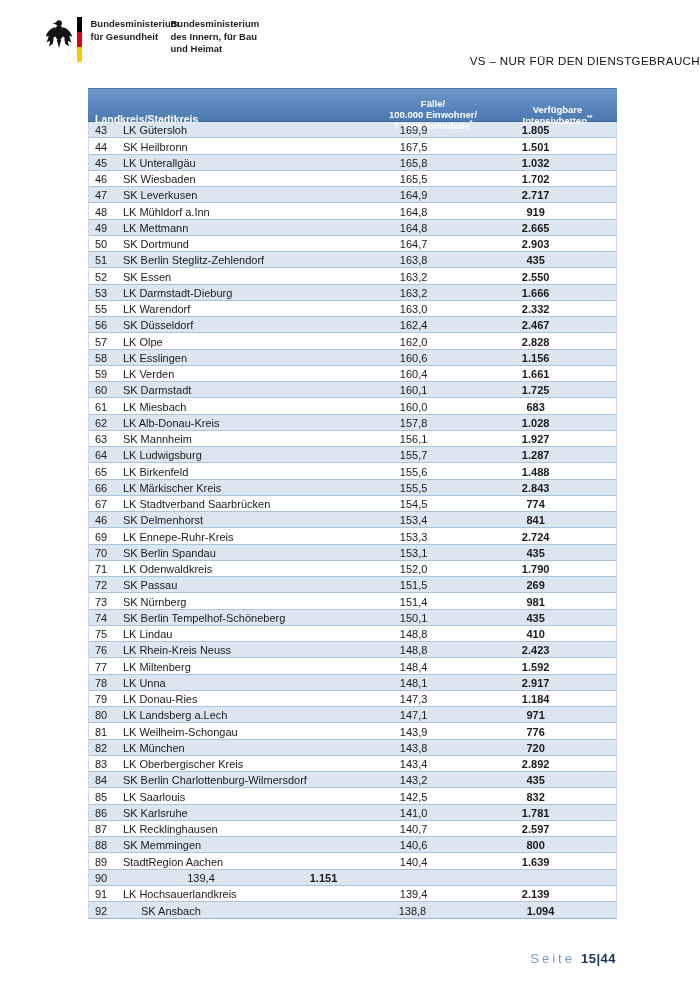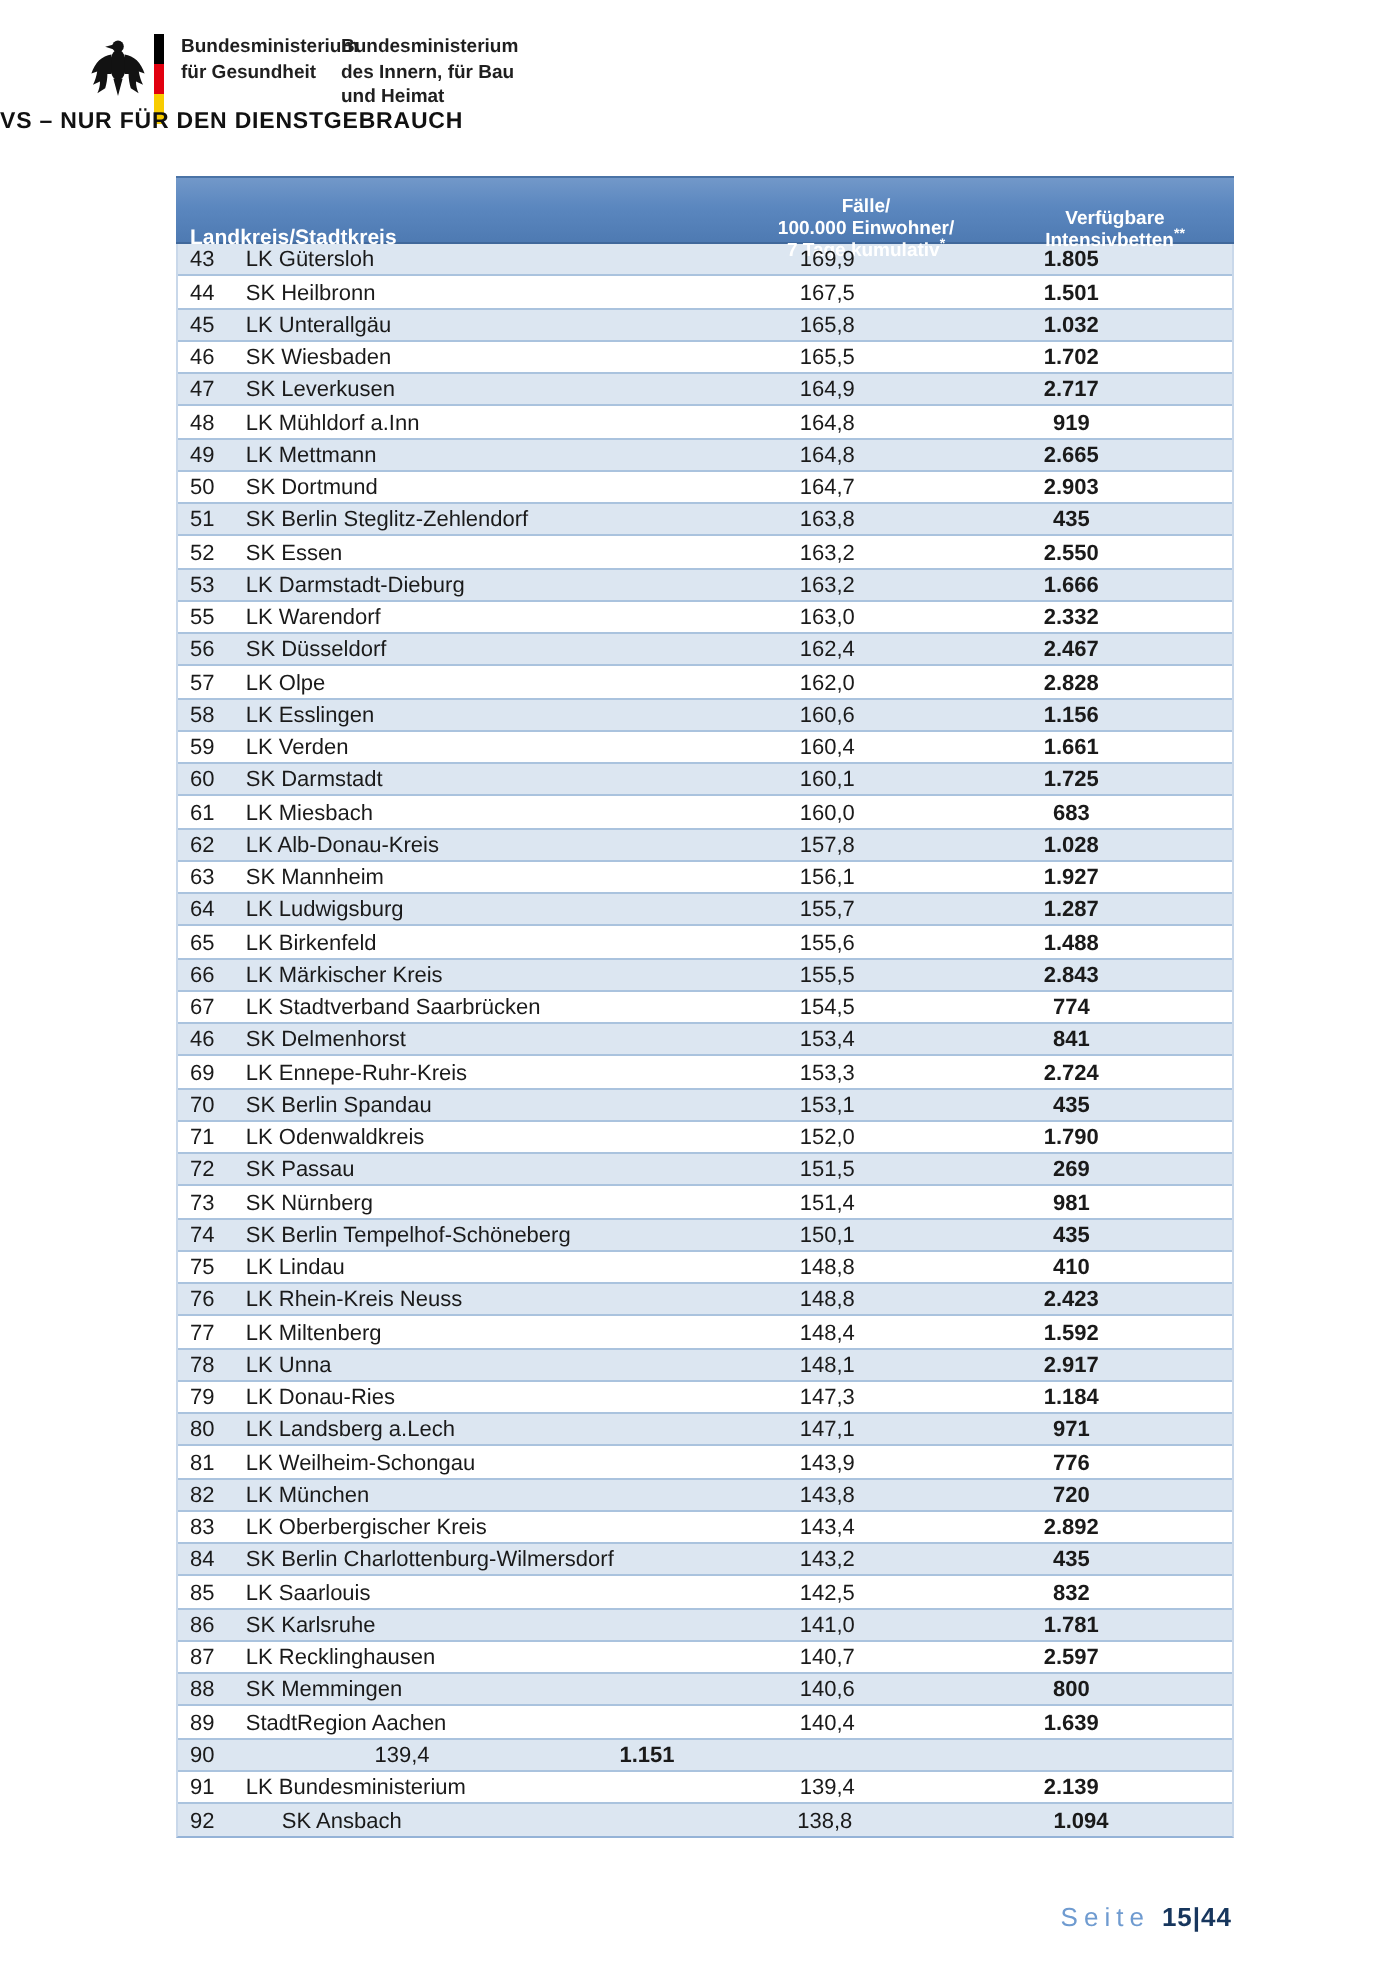--- a/index.html
+++ b/index.html
@@ -12,21 +12,21 @@
   .brand { position:absolute; left:44px; top:14px; display:flex; align-items:flex-start; }
   .eagle { width:30px; height:34px; margin-top:2px; }
   .flagbar { width:4.5px; height:45px; margin-left:3px; margin-top:3px; display:flex; flex-direction:column; }
   .flagbar .seg { flex:1; }
   .ministry { font-size:9.5px; line-height:12.5px; font-weight:bold; color:#1f1f1f; margin-top:4px; }
   .ministry.m1 { margin-left:9px; width:71px; }
   .ministry.m2 { margin-left:9px; width:110px; }
   
   .classification {
     position:absolute; top:55px; left:0; width:100%;
-    text-align:left; font-size:11.5px; font-weight:bold; letter-spacing:.4px; color:#111;
+    text-align:right; font-size:11.5px; font-weight:normal; letter-spacing:.4px; color:#111;
   }
   
   .tablewrap { position:absolute; left:88px; top:88px; width:529px; }
   .thead {
     display:flex; height:34px; align-items:center; color:#ffffff;
     background:linear-gradient(180deg,#7298c9 0%,#5b87bf 45%,#4e7ab2 100%);
     border-top:1px solid #4a73a6; border-bottom:1px solid #40689b;
   }
   .th { font-weight:bold;margin-top:19px; }
   .th-name { width:248px; padding-left:7px; font-size:10.5px; padding-top:8px; }
@@ -419,21 +419,21 @@
   </div>
 
   <div class="tr">
     <div class="td td-num">90</div>
     <div class="td td-cases">139,4</div>
     <div class="td td-beds">1.151</div>
   </div>
 
   <div class="tr">
     <div class="td td-num">91</div>
-    <div class="td td-name">LK Bundesministerium</div>
+    <div class="td td-name">LK Hochsauerlandkreis</div>
     <div class="td td-cases">139,4</div>
     <div class="td td-beds">2.139</div>
   </div>
 
   <div class="tr">
     <div class="td td-num">92</div>
     <div class="td td-name">SK Ansbach</div>
     <div class="td td-cases">138,8</div>
     <div class="td td-beds">1.094</div>
   </div>

